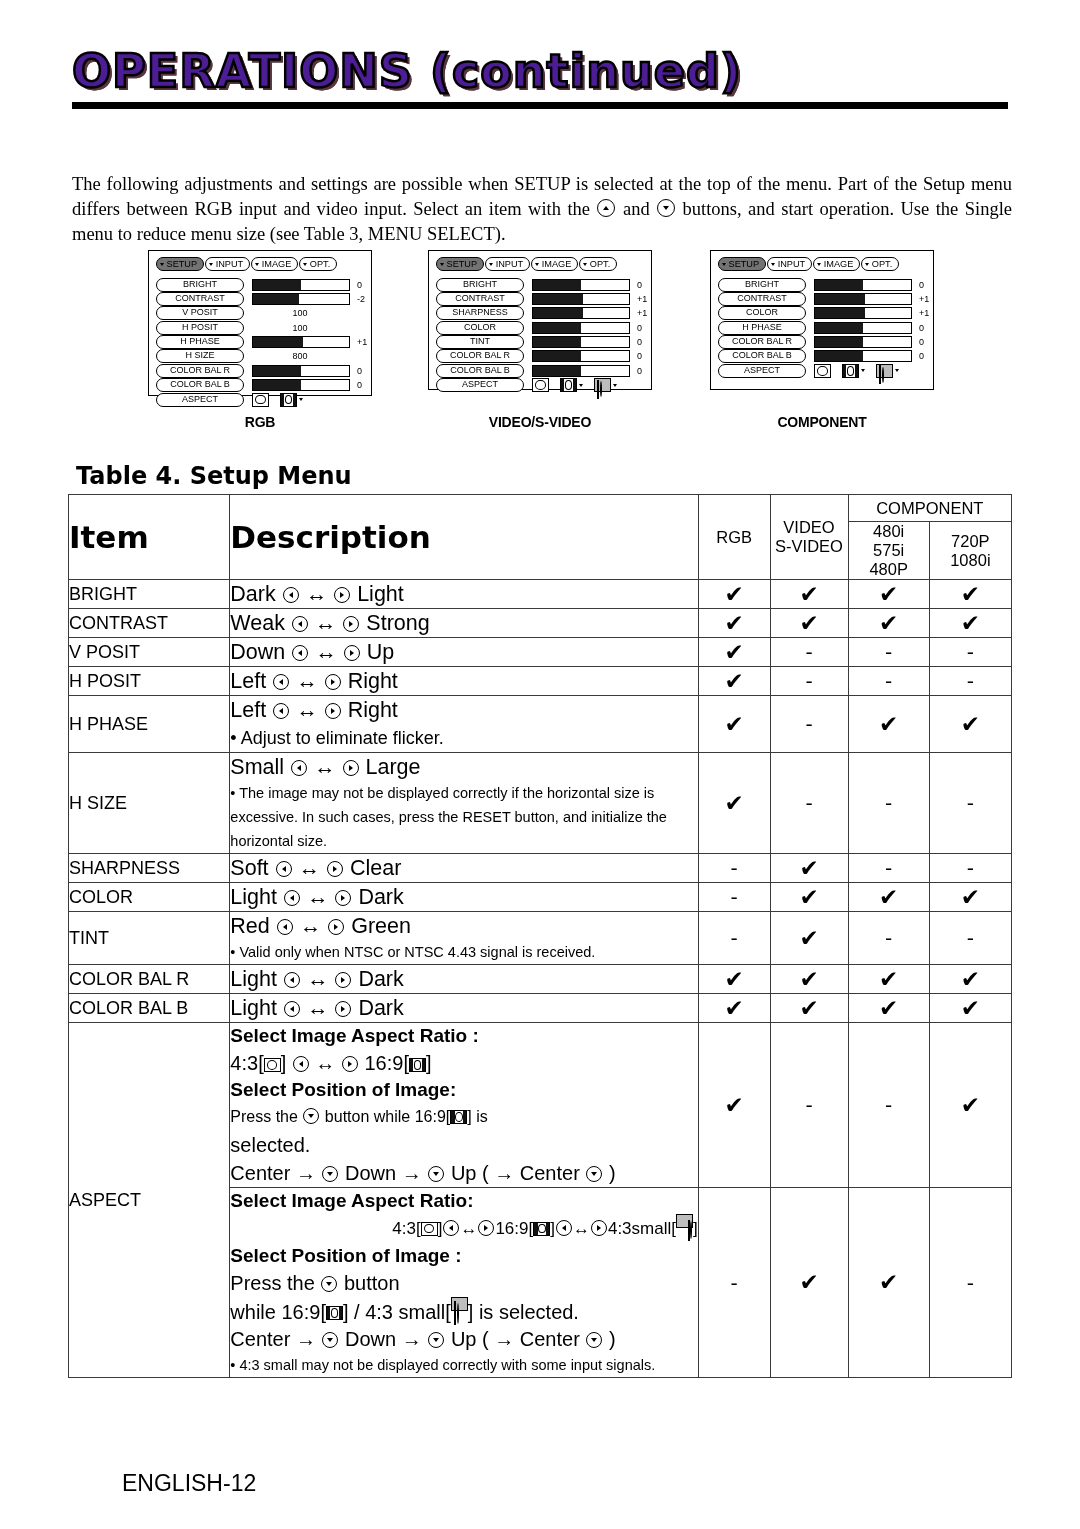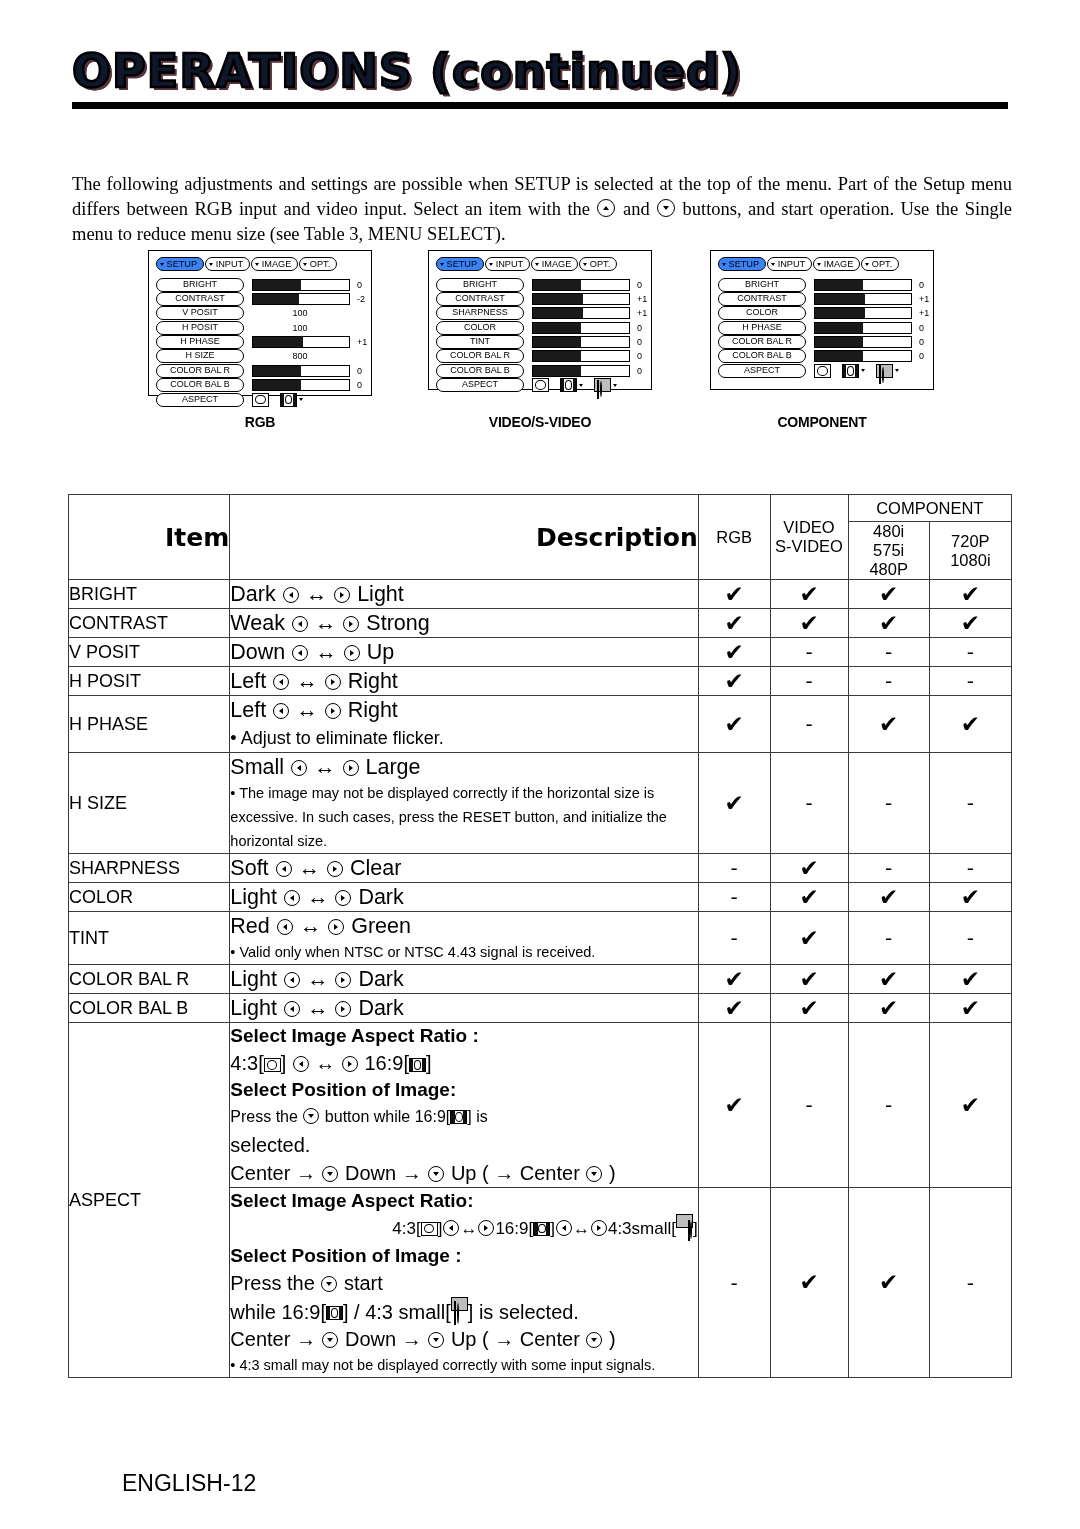--- a/index.html
+++ b/index.html
@@ -8,21 +8,21 @@
     font-family:"Liberation Sans", sans-serif;
     color:#000;position:relative;overflow:hidden;
   }
   .page{position:absolute;left:0;top:0;width:1080px;height:1529px;}
 
   
   .chapter-title{
     position:absolute;left:72px;top:44px;
     font-size:46px;font-weight:bold;letter-spacing:1px;
     font-family:"DejaVu Sans", sans-serif;
-    color:#0f172a;
+    color:#4c1d95;
     -webkit-text-stroke:2.5px #000;
     text-shadow:3px 3px 0 #5a3540, 3px 3px 0 #3a2028;
     white-space:nowrap;
   }
   .header-rule{
     position:absolute;left:72px;top:102px;width:936px;height:7px;background:#000;
   }
   .section-title{
     position:absolute;left:76px;top:126px;
     font-size:33px;font-weight:bold;
@@ -59,21 +59,21 @@
     box-sizing:border-box;padding:6px 7px 5px 7px;
   }
   .osd-tabs{display:flex;align-items:center;margin-bottom:7px;}
   .osd-tab{
     border:1.2px solid #000;border-radius:9px;
     font-size:9.2px;font-family:"Liberation Sans",sans-serif;
     padding:1px 6px 1px 3px;margin-right:1px;
     display:flex;align-items:center;white-space:nowrap;
     background:#fff;
   }
-  .osd-tab.sel{background:#3b82f6;}
+  .osd-tab.sel{background:#737373;}
   .tri-d{
     width:0;height:0;border-left:2.6px solid transparent;border-right:2.6px solid transparent;
     border-top:3.8px solid #000;display:inline-block;margin-right:2.5px;flex:none;
   }
   .osd-row{display:flex;align-items:center;height:13.2px;margin-bottom:1.2px;}
   .osd-label{
     border:1.1px solid #000;border-radius:8px;
     font-size:9px;text-align:center;width:86px;flex:none;
     line-height:11.5px;height:12px;background:#fff;white-space:nowrap;
     overflow:hidden;
@@ -128,21 +128,21 @@
   table.setup td,table.setup th{
     border:1.2px solid #3a3a3a;padding:0;vertical-align:middle;
   }
   .c-item{width:155px;}
   .c-desc{width:450px;}
   .c-rgb{width:69px;}
   .c-video{width:75px;}
   .c-comp1{width:78px;}
   .c-comp2{width:79px;}
 
-  th.h-item,th.h-desc{font-size:25px;font-weight:bold;font-family:"DejaVu Sans",sans-serif;text-align:right;}
+  th.h-item,th.h-desc{font-size:31px;font-weight:bold;font-family:"DejaVu Sans",sans-serif;text-align:left;}
   th.h-small{font-size:16.5px;font-weight:normal;text-align:center;line-height:19px;font-family:"Liberation Sans",sans-serif;}
   th.h-comp{font-size:16.5px;font-weight:normal;text-align:center;height:26px;font-family:"Liberation Sans",sans-serif;}
 
   td.item{font-size:18px;padding:3px 0 3px 5px;text-align:left;}
   td.desc{font-size:18px;padding:4px 0 5px 8px;text-align:left;line-height:25px;}
   td.mark{font-size:22px;text-align:center;font-weight:bold;font-family:"DejaVu Sans",sans-serif;}
   td.mark.dash{font-size:20px;font-weight:normal;}
   .d-main{font-size:21.5px;line-height:28px;white-space:nowrap;}
   .d-bold{font-size:19px;font-weight:bold;line-height:26px;}
   .d-note{font-size:14.5px;line-height:24px;}
@@ -431,20 +431,21 @@
           </span>
         <span class="osd-iconwrap">
             <span class="asp asp43s"><span class="inner"><i class="c"></i></span></span>
             <span class="tri-s"></span>
           </span>
       </div>
     </div>
   </div>
   <div class="osd-caption" style="left:700px;top:414px;width:244px;">COMPONENT</div>
 
+  <div class="table-title">Table 4. Setup Menu</div>
 
   <table class="setup">
     <colgroup>
       <col class="c-item">
         <col class="c-desc">
         <col class="c-rgb">
         <col class="c-video">
         <col class="c-comp1">
         <col class="c-comp2">
     </colgroup>
@@ -654,21 +655,21 @@
       <tr>
         <td class="desc">
           <div class="d-bold">Select Image Aspect Ratio:</div>
           <div class="d-main" style="font-size:17px;text-align:right;">
             <span>4:3[</span><span class="asp asp43 ibr"><i class="c"></i></span><span>]</span><span class="cbtn left"></span>↔<span class="cbtn right"></span><span>16:9[</span><span class="asp asp169 ibr"><u class="bar l"></u><u class="bar r"></u><i class="c"></i></span><span>]</span><span class="cbtn left"></span>↔<span class="cbtn right"></span><span>4:3small[</span><span class="asp asp43s ibr"><span class="inner"><i class="c"></i></span></span><span>]</span>
           </div>
           <div class="d-bold">Select Position of Image :</div>
           <div class="d-main" style="font-size:20px;">
             <span>Press the</span>
             <span class="cbtn down"></span>
-            <span>start</span>
+            <span>button</span>
           </div>
           <div class="d-main" style="font-size:20px;">
             <span>while 16:9[</span><span class="asp asp169 ibr"><u class="bar l"></u><u class="bar r"></u><i class="c"></i></span><span>] / 4:3 small[</span><span class="asp asp43s ibr"><span class="inner"><i class="c"></i></span></span><span>] is selected.</span>
           </div>
           <div class="d-main" style="font-size:20px;">
             <span>Center →</span>
             <span class="cbtn down"></span>
             <span>Down →</span>
             <span class="cbtn down"></span>
             <span>Up ( → Center</span>

